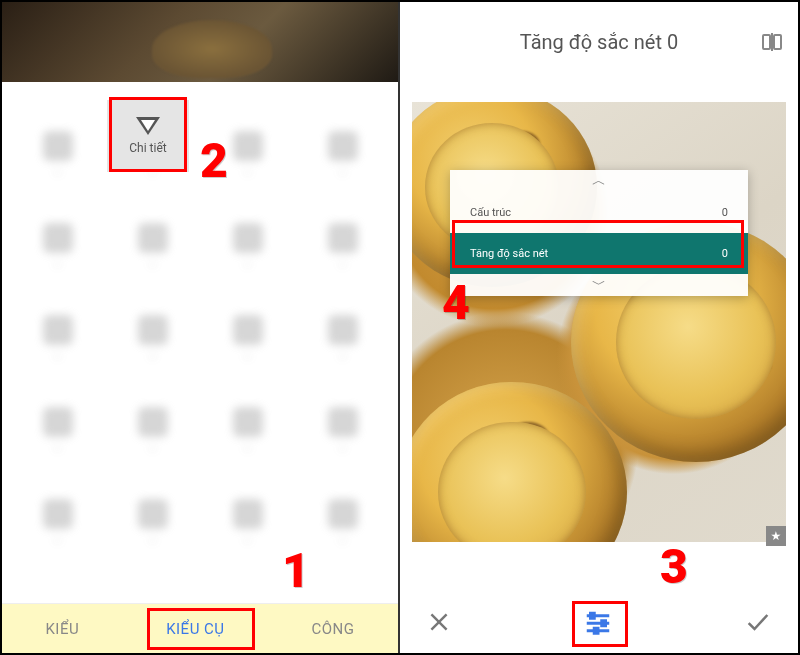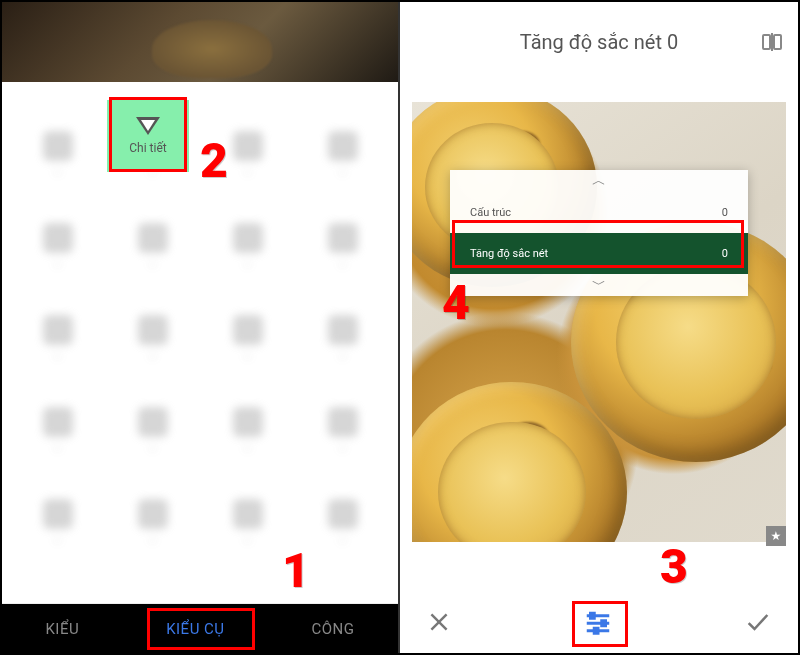--- a/index.html
+++ b/index.html
@@ -77,21 +77,21 @@
   .tool-focus {
     position: absolute;
     left: 105px; top: 98px;
     width: 82px; height: 72px;
     display: flex;
     flex-direction: column;
     align-items: center;
     justify-content: center;
     gap: 6px;
     z-index: 5;
-    background: #86efac;
+    background: #e5e5e5;
   }
   .tool-focus .tri {
     width: 0; height: 0;
     border-left: 12px solid transparent;
     border-right: 12px solid transparent;
     border-top: 18px solid #555;
     position: relative;
   }
   .tool-focus .tri::after {
     content: "";
@@ -114,21 +114,21 @@
   }
   .hb-2 { left: 107px; top: 95px; width: 78px; height: 75px; }
   .bottom-tabs {
     position: absolute;
     left: 0; right: 0; bottom: 0;
     height: 50px;
     display: flex;
     align-items: center;
     justify-content: space-around;
     border-top: 1px solid #eee;
-    background: #000000;
+    background: #fef9c3;
   }
   .tab {
     font-size: 15px;
     color: #888;
     letter-spacing: 0.5px;
     padding: 6px 12px;
   }
   .tab.active { color: #3b78e7; }
   .hb-1 { left: 145px; bottom: 3px; width: 108px; height: 42px; top: auto; }
   
@@ -198,21 +198,21 @@
   }
   .menu-row {
     display: flex;
     justify-content: space-between;
     align-items: center;
     padding: 14px 20px;
     font-size: 11px;
     color: #555;
   }
   .menu-row.sel {
-    background: #14532d;
+    background: #0f766e;
     color: #fff;
     gap: 16px;
   }
   .chev {
     text-align: center;
     color: #888;
     font-size: 14px;
     padding: 2px 0;
   }
   .hb-4 { left: 52px; top: 218px; width: 292px; height: 48px; }

